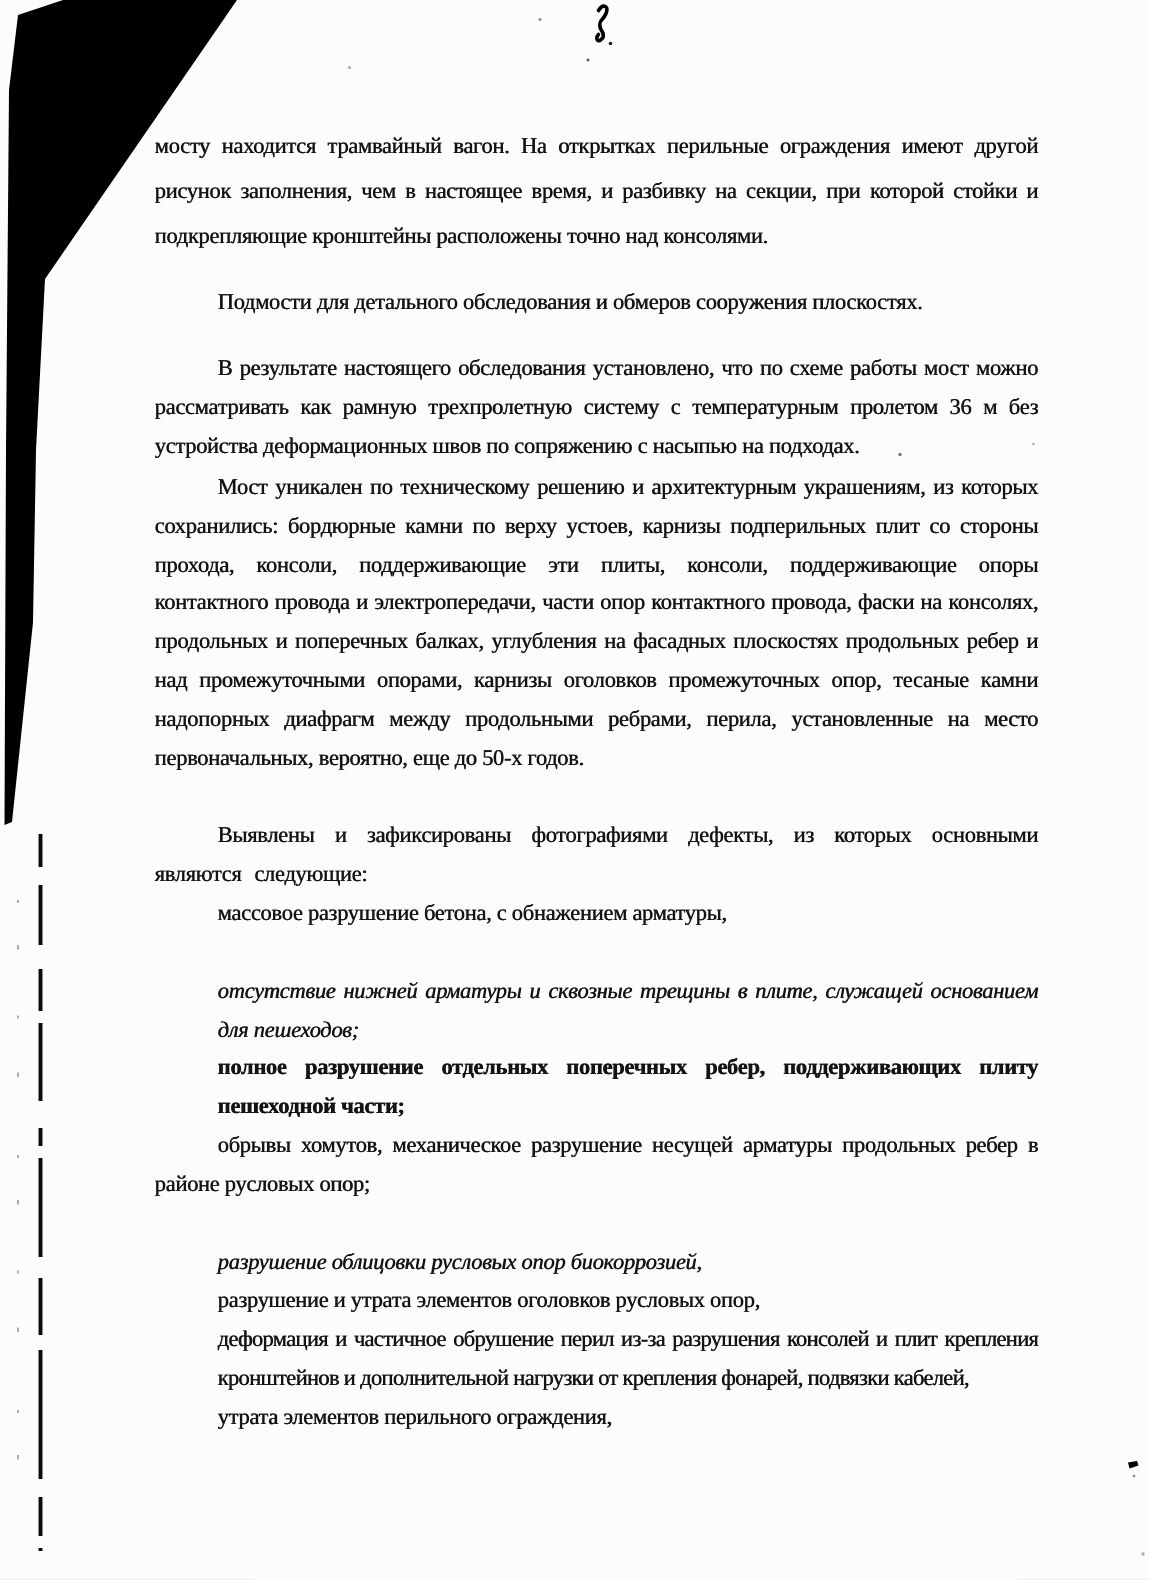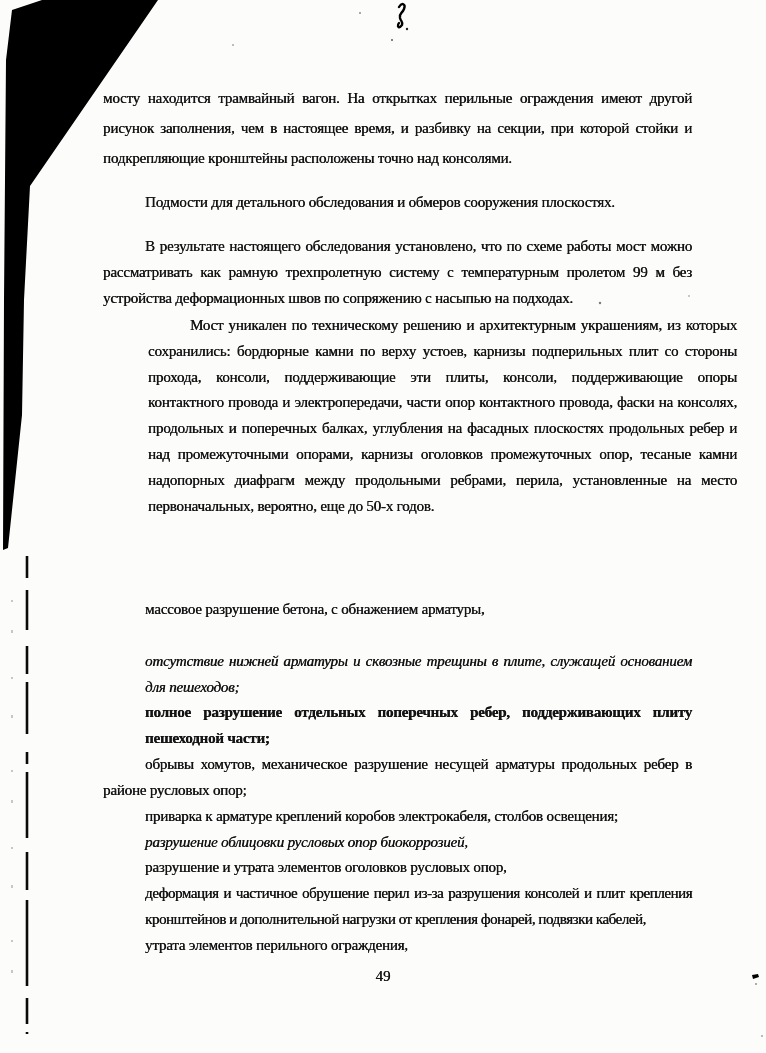--- a/index.html
+++ b/index.html
@@ -21,21 +21,21 @@
     text-align:justify;
     text-shadow:0.35px 0 0 currentColor;
     margin:0;
   }
   .indent { text-indent:42px; }          
   .ind-block { left:145px; width:547px; } 
   .tight { letter-spacing:-0.45px; }
   .p0 { top:83px; line-height:30px; }
   .p1 { top:190px; }
   .p2 { top:234px; }
-  .p3 { top:313px;margin-left:45px; }
+  .p3 { top:313px; }
   .p4 { top:545px; word-spacing:5px; }
   .d0 { top:597px; }
   .d1 { top:623px; }
   .d2 { top:649px;font-style:italic; }
   .d3 { top:700px;font-weight:bold; }
   .d4 { top:752px; }
   .d5 { top:804px; }
   .d6 { top:830px;font-style:italic; }
   .d7 { top:855px; }
   .d8 { top:881px; }
@@ -50,34 +50,33 @@
     pointer-events:none;
   }
 </style>
 </head>
 <body>
 
 <div class="page">
 
   <p class="para p0">мосту находится трамвайный вагон. На открытках перильные ограждения имеют другой рисунок заполнения, чем в настоящее время, и разбивку на секции, при которой стойки и подкрепляющие кронштейны расположены точно над консолями.</p>
   <p class="para p1 indent">Подмости для детального обследования и обмеров сооружения плоскостях.</p>
-  <p class="para p2 indent">В результате настоящего обследования установлено, что по схеме работы мост можно рассматривать как рамную трехпролетную систему с температурным пролетом 99 м без устройства деформационных швов по сопряжению с насыпью на подходах.</p>
+  <p class="para p2 indent">В результате настоящего обследования установлено, что по схеме работы мост можно рассматривать как рамную трехпролетную систему с температурным пролетом 36 м без устройства деформационных швов по сопряжению с насыпью на подходах.</p>
   <p class="para p3 indent">Мост уникален по техническому решению и архитектурным украшениям, из которых сохранились: бордюрные камни по верху устоев, карнизы подперильных плит со стороны прохода, консоли, поддерживающие эти плиты, консоли, поддерживающие опоры контактного провода и электропередачи, части опор контактного провода, фаски на консолях, продольных и поперечных балках, углубления на фасадных плоскостях продольных ребер и над промежуточными опорами, карнизы оголовков промежуточных опор, тесаные камни надопорных диафрагм между продольными ребрами, перила, установленные на место первоначальных, вероятно, еще до 50-х годов.</p>
+  <p class="para p4 indent">Выявлены и зафиксированы фотографиями дефекты, из которых основными являются следующие:</p>
 
   <p class="para d0 ind-block">массовое разрушение бетона, с обнажением арматуры,</p>
   <p class="para d2 ind-block">отсутствие нижней арматуры и сквозные трещины в плите, служащей основанием для пешеходов;</p>
   <p class="para d3 ind-block">полное разрушение отдельных поперечных ребер, поддерживающих плиту пешеходной части;</p>
   <p class="para d4 indent">обрывы хомутов, механическое разрушение несущей арматуры продольных ребер в районе русловых опор;</p>
-  <p class="para d5 ind-block">приварка к арматуре креплений коробов электрокабеля, столбов освещения;</p>
   <p class="para d6 ind-block">разрушение облицовки русловых опор биокоррозией,</p>
   <p class="para d7 ind-block">разрушение и утрата элементов оголовков русловых опор,</p>
   <p class="para d8 ind-block tight">деформация и частичное обрушение перил из-за разрушения консолей и плит крепления кронштейнов и дополнительной нагрузки от крепления фонарей, подвязки кабелей,</p>
   <p class="para d9 ind-block">утрата элементов перильного ограждения,</p>
 
-  <div class="pageno">49</div>
 
   <svg class="artifact-layer" width="766" height="1053" viewBox="0 0 766 1053">
 
     <path d="M12,10 L42,0 L158,0 L30,186 L24,300 L22,415 L8,548 L3,550 L4,300 L6,60 Z" fill="#000000"></path>
 
     <line x1="27" y1="556" x2="27" y2="1034" stroke="#0a0a0a" stroke-width="2.6" stroke-dasharray="22 12 40 16 28 8 52 18 12 8 66 14 38 10 86 12 26 8"></line>
 
     <line x1="12" y1="600" x2="12" y2="1005" stroke="#3a3a3a" stroke-width="1.2" opacity="0.45" stroke-dasharray="2 28 3 44 2 36 3 52"></line>
 
     <path d="M399,7 c3,-5 7,-3 5,2 c-2,5 -5,4 -4,9 c1,4 3,3 2,7 l-2,2 c-2,1 -3,-2 -1,-4" fill="none" stroke="#000000" stroke-width="2.4" stroke-linecap="round"></path>

